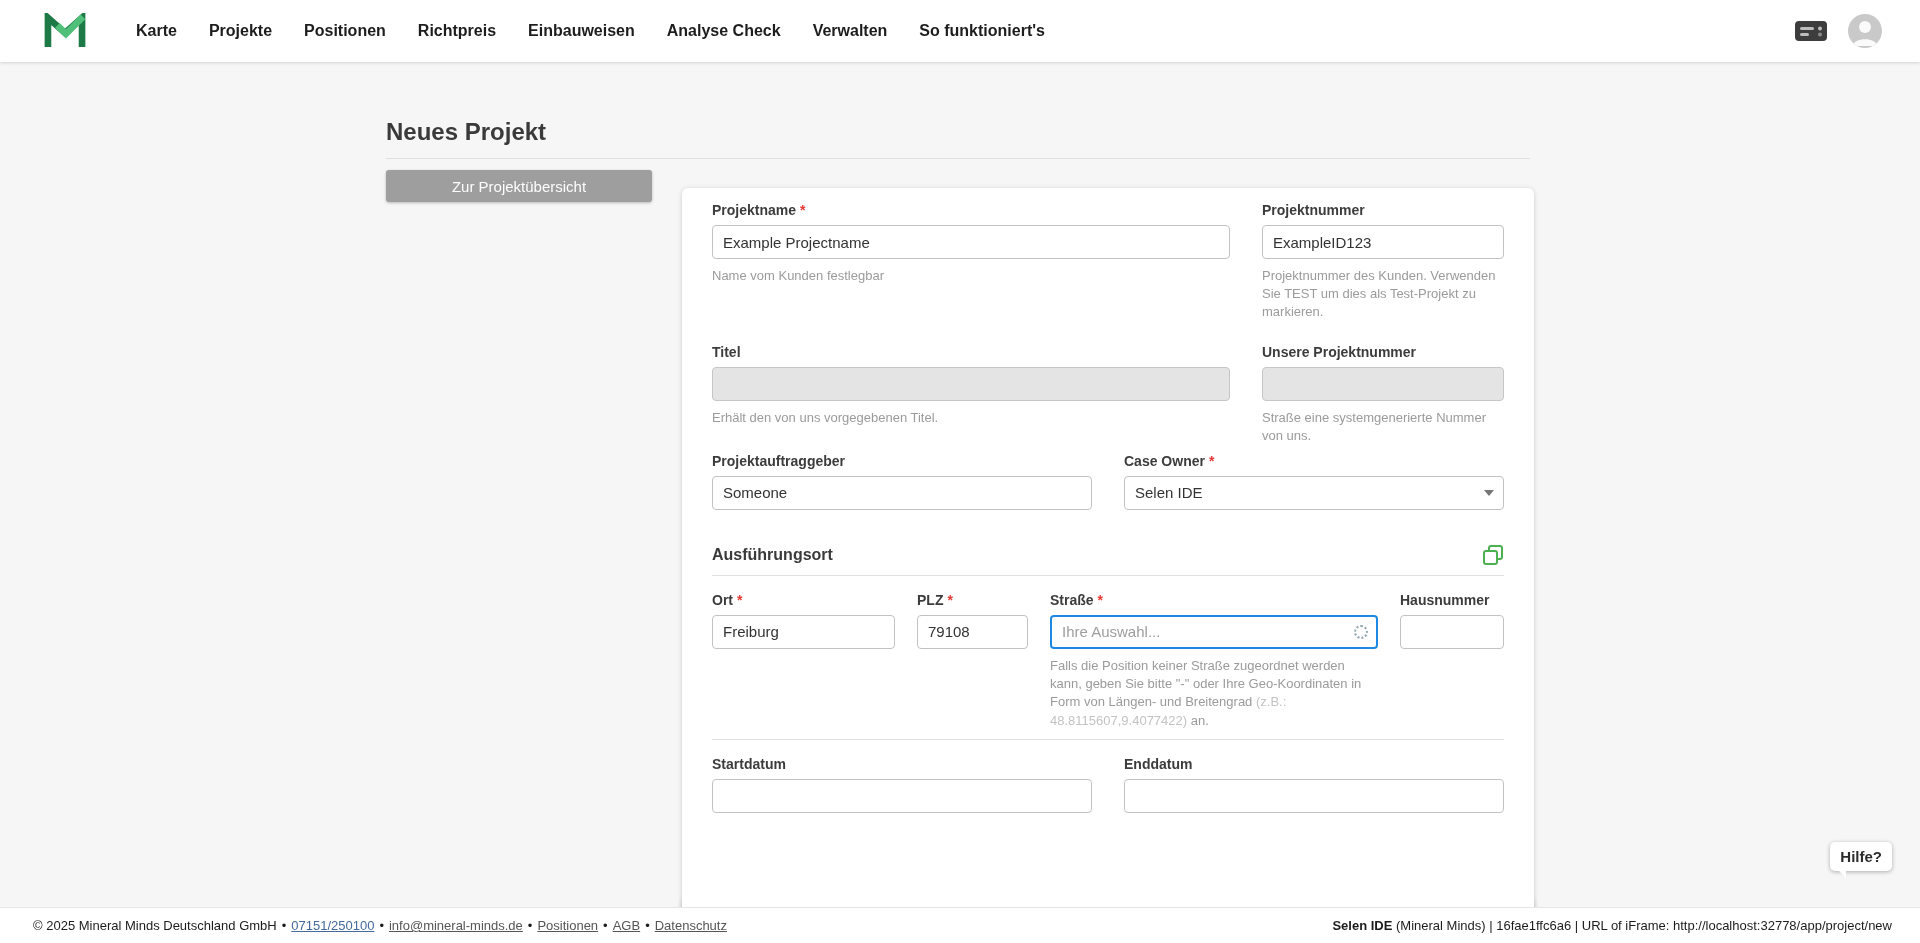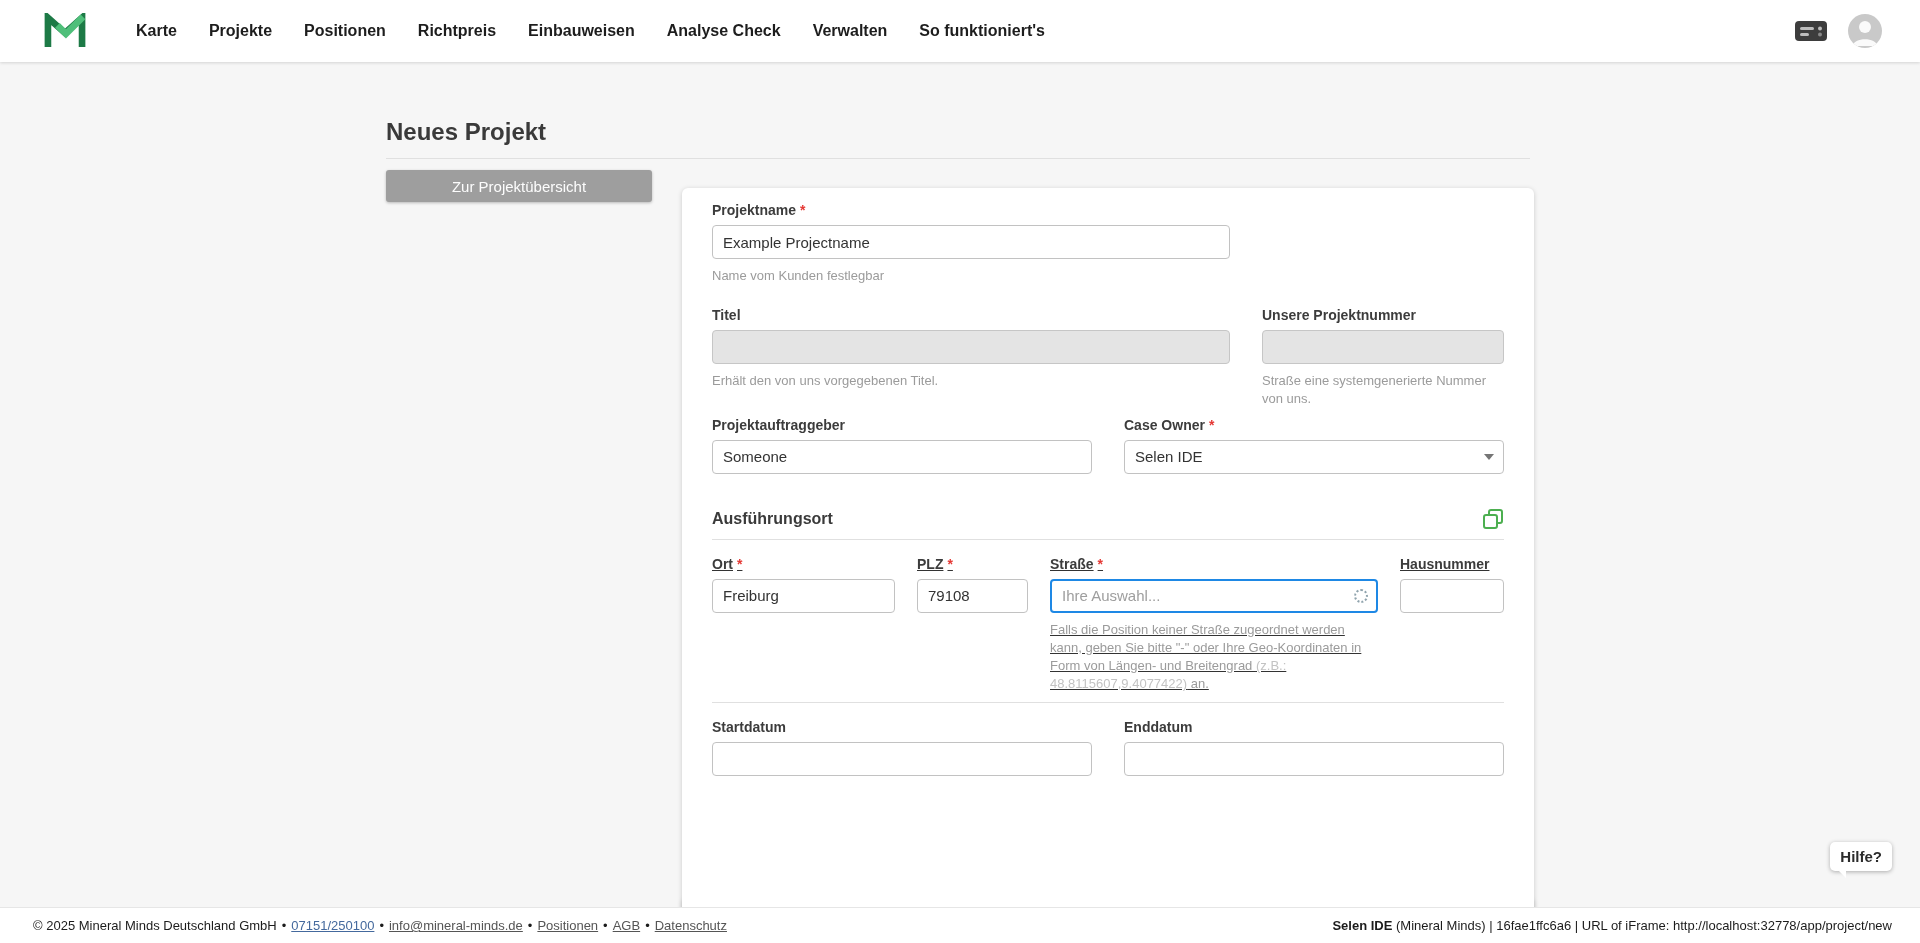--- a/index.html
+++ b/index.html
@@ -51,21 +51,21 @@
   .card {
     position: absolute; left: 682px; top: 188px; width: 852px; height: 840px;
     background: #fff; border-radius: 6px;
     box-shadow: 0 1px 5px rgba(0,0,0,0.18);
     padding: 14px 30px 20px 30px;
     overflow: hidden;
     z-index: 2;
   }
   .grid-2a { display: grid; grid-template-columns: 518px 242px; column-gap: 32px; align-items: start; }
   .grid-2b { display: grid; grid-template-columns: 380px 380px; column-gap: 32px; align-items: start; }
-  .grid-4  { display: grid; grid-template-columns: 183px 111px 328px 104px; column-gap: 22px; align-items: start; text-decoration: underline; }
+  .grid-4  { display: grid; grid-template-columns: 183px 111px 328px 104px; column-gap: 22px; align-items: start; }
   .row2 { margin-top: 22px; }
   .row3 { margin-top: 8px; }
   .row4 { margin-top: 16px; }
   .row5 { margin-top: 16px; }
 
   .field-label {
     font-size: 14px; font-weight: 700; color: #3c3c3c;
     margin-bottom: 7px; display: flex; align-items: flex-start;
   }
   .req { color: #e53935; margin-left: 4px; font-weight: 700; }
@@ -201,20 +201,27 @@
 
   <div class="grid-2a">
     <div>
       <div class="field-label">
         <span>Projektname</span>
         <span class="req">*</span>
       </div>
       <input class="input" type="text" value="Example Projectname" style="">
       <div class="helper">Name vom Kunden festlegbar</div>
     </div>
+    <div>
+      <div class="field-label">
+        <span>Projektnummer</span>
+      </div>
+      <input class="input" type="text" value="ExampleID123" style="">
+      <div class="helper">Projektnummer des Kunden. Verwenden Sie TEST um dies als Test-Projekt zu markieren.</div>
+    </div>
   </div>
 
   <div class="grid-2a row2">
     <div>
       <div class="field-label">
         <span>Titel</span>
       </div>
       <input class="input" type="text" disabled="" value="" style="">
       <div class="helper">Erhält den von uns vorgegebenen Titel.</div>
     </div>

